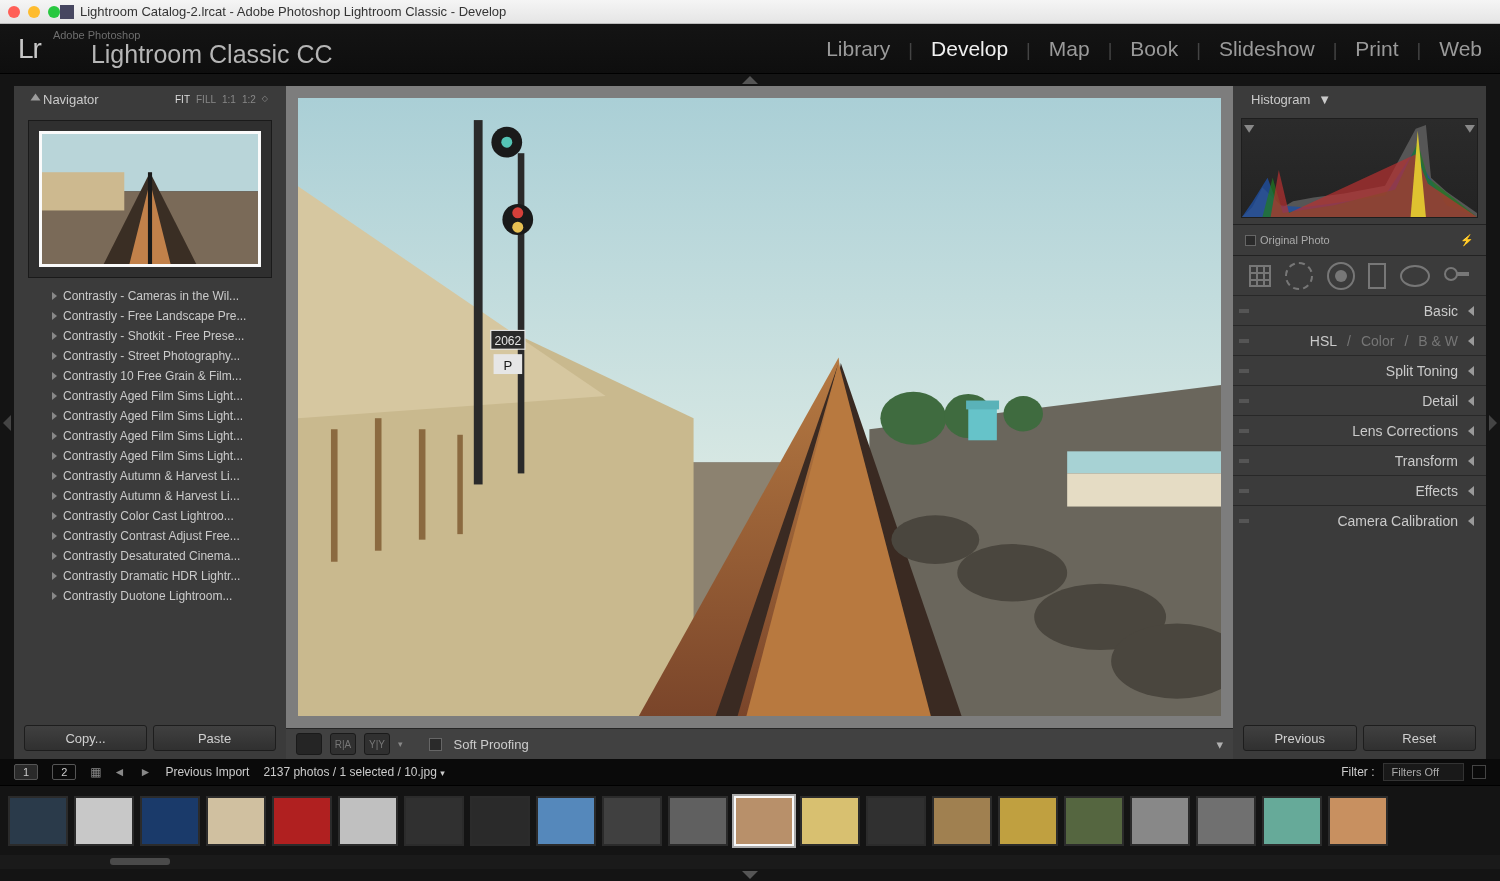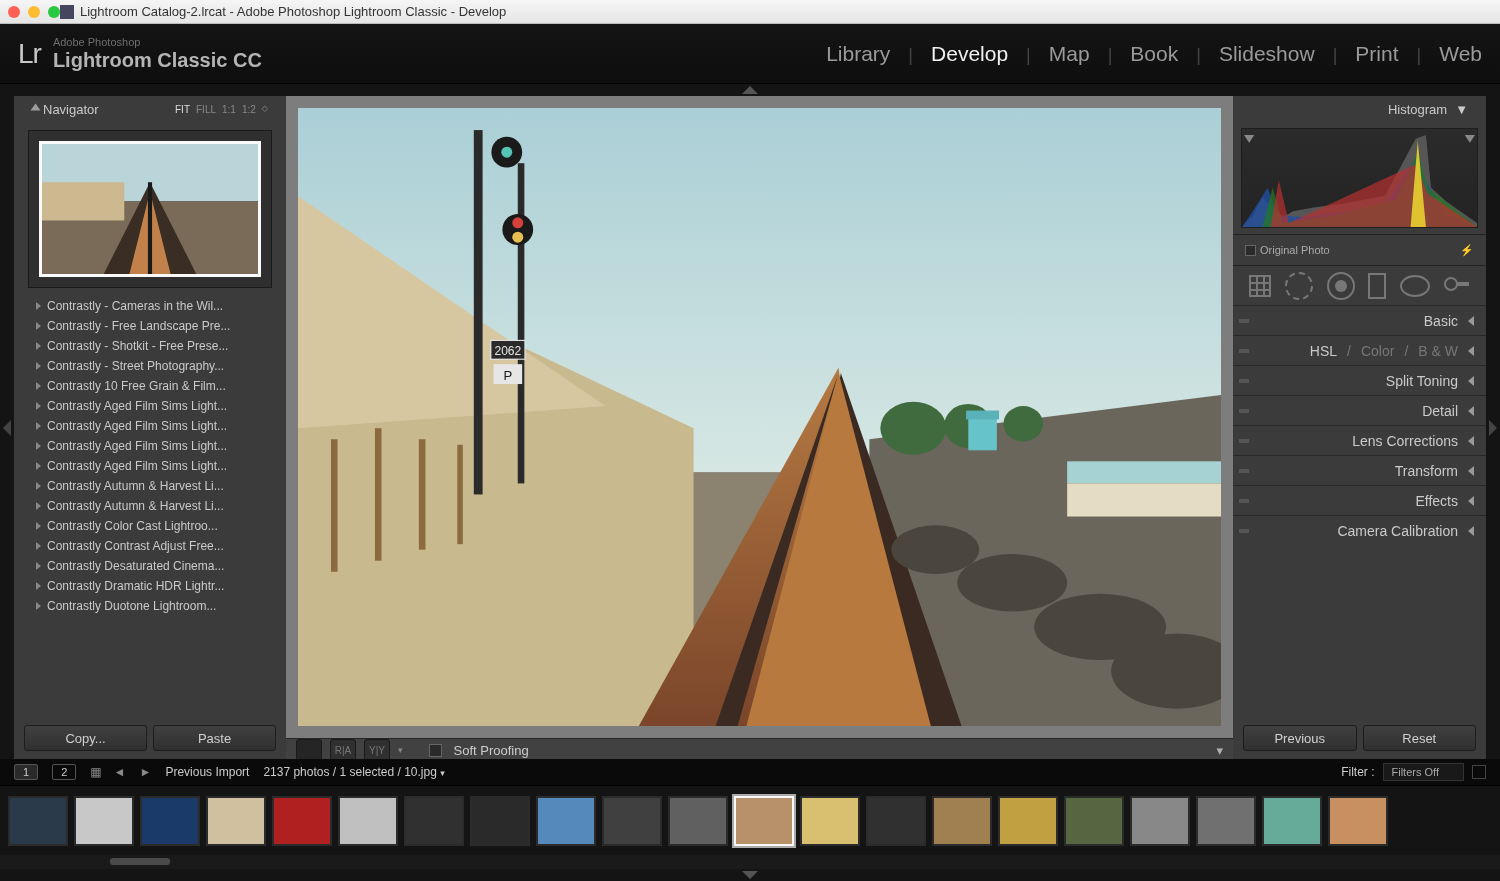--- a/index.html
+++ b/index.html
@@ -4,44 +4,44 @@
 <style>
   * { box-sizing: border-box; margin: 0; padding: 0; }
   body { font-family: "Myriad Pro", "Segoe UI", Arial, sans-serif; background: #000; width: 1500px; height: 881px; overflow: hidden; color: #b0b0b0; font-size: 13px; }
   .titlebar { height: 24px; background: linear-gradient(#f5f5f5,#e5e5e5); display: flex; align-items: center; padding: 0 8px; border-bottom: 1px solid #bbb; }
   .traffic { display: flex; gap: 8px; }
   .tlight { width: 12px; height: 12px; border-radius: 50%; }
   .tlight.r { background: #ff5f57; } .tlight.y { background: #febc2e; } .tlight.g { background: #28c840; }
   .title-center { flex:1; display:flex; align-items:center; justify-content:flex-start; gap:6px; color:#333; font-size:13px; }
   .title-icon { width:14px; height:14px; background:#464660; }
   .app { display:flex; flex-direction:column; height:857px; background:#141414; }
-  .topbar { height:60px; display:flex; align-items:center; padding:0 18px; background: linear-gradient(#141414,#0e0e0e); border-bottom:1px solid #000; }
+  .topbar { height:50px; display:flex; align-items:center; padding:0 18px; background: linear-gradient(#141414,#0e0e0e); border-bottom:1px solid #000; }
   .logo { display:flex; align-items:center; gap:12px; }
   .logo-mark { font-family: "Helvetica Neue", Arial; font-size:28px; font-weight:300; color:#c8c8c8; letter-spacing:-1px; }
   .logo-text { line-height:1.1; }
   .logo-text .sub { font-size:11px; color:#6e6e6e; }
-  .logo-text .main { font-size:20px; color:#b5b5b5; font-weight:700; }
+  .logo-text .main { font-size:25px; color:#b5b5b5; font-weight:400;margin-left:38px; }
   .modules { margin-left:auto; display:flex; gap:18px; font-size:21px; color:#9a9a9a; font-weight:300; align-items:baseline; }
   .modules .sep { color:#444; font-size:18px; }
   .modules span.active { color:#f0f0f0; }
   .modules span { cursor:pointer; }
   .chevron-bar { height:12px; display:flex; align-items:center; justify-content:center; }
   .chevron-bar svg { fill:#555; }
   .workarea { flex:1; display:flex; min-height:0; }
   .panel { background:#3b3b3b; display:flex; flex-direction:column; }
   .panel.left { width:272px; }
   .panel.right { width:253px; }
   .panel-header { height:26px; display:flex; align-items:center; padding:0 18px; color:#cacaca; }
-  .panel-header.right { justify-content:flex-end; }
+  .panel-header.right { }
   .nav-opts { margin-left:auto; display:flex; gap:6px; font-size:10px; color:#888; }
   .nav-opts .sel { color:#ddd; }
   .nav-preview { margin:8px 14px; border:1px solid #1a1a1a; padding:10px; background:#2f2f2f; }
   .nav-preview-inner { border:3px solid #fafafa; height:136px; overflow:hidden; position:relative; }
   .preset-list { flex:1; overflow:hidden; }
-  .preset-row { height:20px; display:flex; align-items:center; gap:6px; padding-left:22px; color:#cacaca; font-size:12px; white-space:nowrap; overflow:hidden; }
+  .preset-row { height:20px; display:flex; align-items:center; gap:6px; padding-left:38px; color:#cacaca; font-size:12px; white-space:nowrap; overflow:hidden; }
   .tri { width:0; height:0; border-top:4px solid transparent; border-bottom:4px solid transparent; border-left:5px solid #888; }
   .left-buttons { display:flex; gap:6px; padding:8px 10px; }
   .pbtn { flex:1; height:26px; display:flex; align-items:center; justify-content:center; background: linear-gradient(#404040,#303030); border:1px solid #1d1d1d; border-radius:3px; color:#d0d0d0; font-size:13px; cursor:pointer; }
   .center { flex:1; display:flex; flex-direction:column; background:#000000;text-align:right; }
   .canvas-wrap { flex:1; display:flex; align-items:center; justify-content:center; background:#7d7d7d; padding:12px; }
   .canvas { width:100%; height:100%; background:#7d7d7d; overflow:hidden; position:relative; }
   .toolbar-center { height:34px; background:#414141; display:flex; align-items:center; padding:0 10px; gap:8px; border-top:1px solid #262626; }
   .tb-icon { width:26px; height:22px; background:#303030; border:1px solid #1a1a1a; border-radius:3px; }
   .tb-icon.sel { background:#252525; }
   .histogram-box { margin:6px 8px; border:1px solid #1e1e1e; height:100px; position:relative; background:linear-gradient(#2b2b2b,#232323); }

